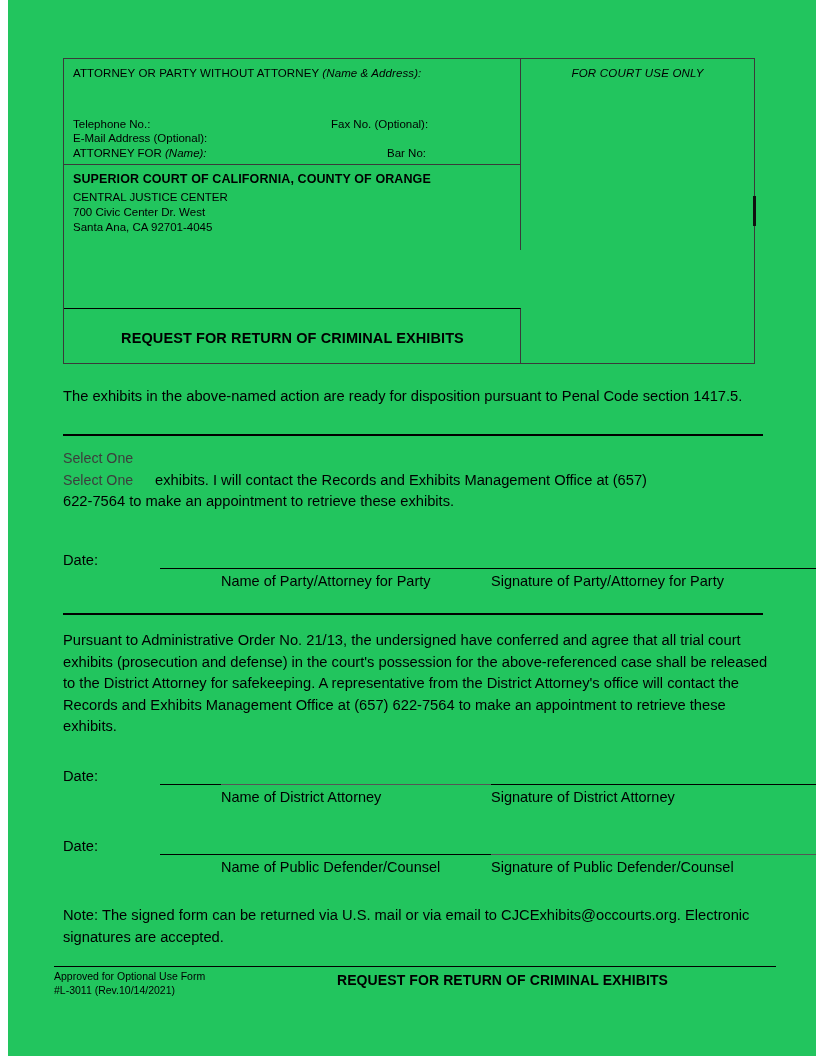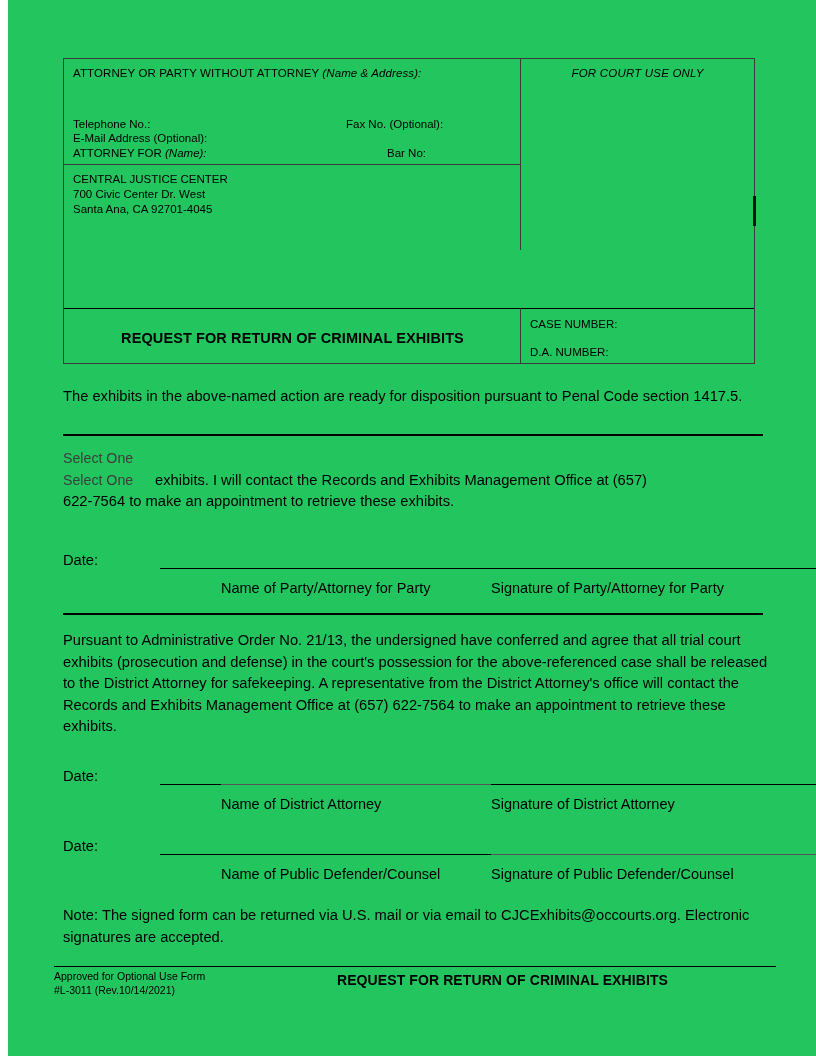--- a/index.html
+++ b/index.html
@@ -78,21 +78,21 @@
     left: 9px;
     right: 8px;
     bottom: 4px;
   }
   .att-line {
     display: flex;
     font-size: 11.5px;
     line-height: 14.5px;
   }
   .att-line .a-left { flex: 0 0 258px; }
-  .att-line .a-right { flex: 1 1 auto; margin-left: 15px; }
+  .att-line .a-right { flex: 1 1 auto; }
   .att-line .a-right.rt { text-align: right; padding-right: 86px; }
 
   .court-name {
     font-size: 12.5px;
     font-weight: bold;
     letter-spacing: 0.1px;
     margin-bottom: 4px;
   }
   .court-addr {
     font-size: 11.5px;
@@ -186,21 +186,20 @@
   .field .f-line {
     height: 16px;
     border-bottom: 1.6px solid #000;
   }
   .field .f-line.gray { border-bottom: 1.6px solid #555; }
   .field .f-cap {
     font-size: 14.5px;
     line-height: 20px;
     padding-top: 2px;
     white-space: nowrap;
-    margin-top: 7px;
   }
 
   #sig-party { top: 552px; }
   #sig-party .date-line { left: 97px; width: 100px; }
   #sig-party .f-name { left: 158px; width: 295px; }
   #sig-party .f-sign { left: 428px; width: 333px; }
 
   #admin-para { top: 630px; width: 706px; }
 
   #sig-da { top: 768px; }
@@ -281,38 +280,35 @@
           </div>
         </div>
       </div>
       <div class="ht-right">
         <div class="court-use">FOR COURT USE ONLY</div>
       </div>
     </div>
 
     <div class="ht-row row-court">
       <div class="ht-left">
+        <div class="court-name">SUPERIOR COURT OF CALIFORNIA, COUNTY OF ORANGE</div>
         <div class="court-addr">CENTRAL JUSTICE CENTER</div>
         <div class="court-addr">700 Civic Center Dr. West</div>
         <div class="court-addr">Santa Ana, CA 92701-4045</div>
       </div>
       <div class="ht-right"></div>
     </div>
 
     <div class="ht-row row-people">
       <div class="ht-right"></div>
     </div>
 
     <div class="ht-row row-title">
       <div class="ht-left">
         <div class="form-title">REQUEST FOR RETURN OF CRIMINAL EXHIBITS</div>
-      </div>
-      <div class="ht-right">
-        <div class="case-line">CASE NUMBER:</div>
-        <div class="case-line two">D.A. NUMBER:</div>
       </div>
     </div>
   </div>
   <div class="scan-artifact"></div>
 
   <div class="body-text" id="intro-para">The exhibits in the above-named action are ready for disposition pursuant to Penal Code section 1417.5.</div>
 
   <div class="rule" id="rule-1"></div>
 
   <div class="body-text" id="select-block">

